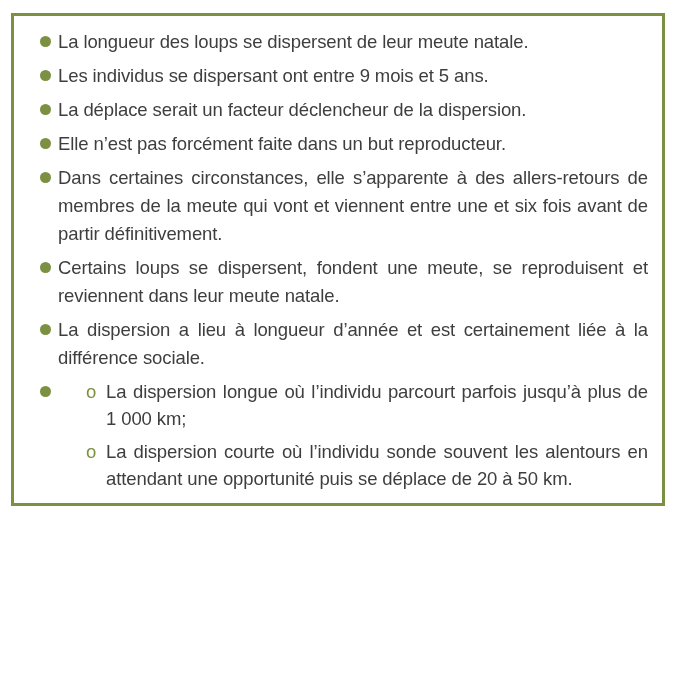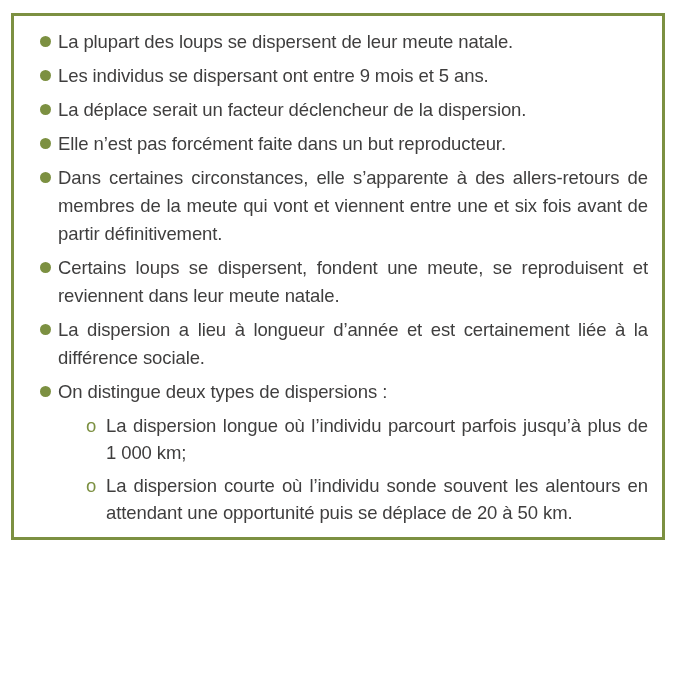--- a/index.html
+++ b/index.html
@@ -77,26 +77,26 @@
     color: var(--olive);
     font-size: 18.5px;
   }
 </style>
 </head>
 <body>
 
 <div class="card">
   <div class="content">
     <ul>
-        <li class="fact"><span class="dot"></span><span>La plupart des loups se dispersent de leur meute natale.</span></li>
+        <li class="fact"><span class="dot"></span><span>La longueur des loups se dispersent de leur meute natale.</span></li>
         <li class="fact"><span class="dot"></span><span>Les individus se dispersant ont entre 9 mois et 5 ans.</span></li>
         <li class="fact"><span class="dot"></span><span>La déplace serait un facteur déclencheur de la dispersion.</span></li>
         <li class="fact"><span class="dot"></span><span>Elle n’est pas forcément faite dans un but reproducteur.</span></li>
         <li class="fact"><span class="dot"></span><span>Dans certaines circonstances, elle s’apparente à des allers-retours de membres de la meute qui vont et viennent entre une et six fois avant de partir définitivement.</span></li>
         <li class="fact"><span class="dot"></span><span>Certains loups se dispersent, fondent une meute, se reproduisent et reviennent dans leur meute natale.</span></li>
         <li class="fact"><span class="dot"></span><span>La dispersion a lieu à longueur d’année et est certainement liée à la différence sociale.</span></li>
-        <li class="fact"><span class="dot"></span><span>On distingue deux types de dispersions&nbsp;:</span><ul class="subs">
+        <li class="fact"><span class="dot"></span><ul class="subs">
             <li class="sub"><span class="sub-marker">o</span><span>La dispersion longue où l’individu parcourt parfois jusqu’à plus de 1&nbsp;000&nbsp;km;</span></li>
             <li class="sub"><span class="sub-marker">o</span><span>La dispersion courte où l’individu sonde souvent les alentours en attendant une opportunité puis se déplace de 20 à 50&nbsp;km.</span></li>
           </ul></li>
       </ul>
   </div>
 </div>
 
 </body></html>

